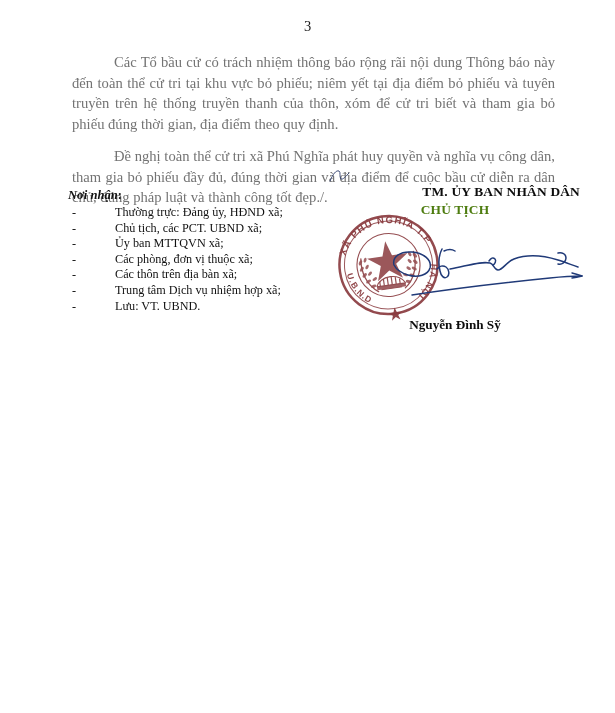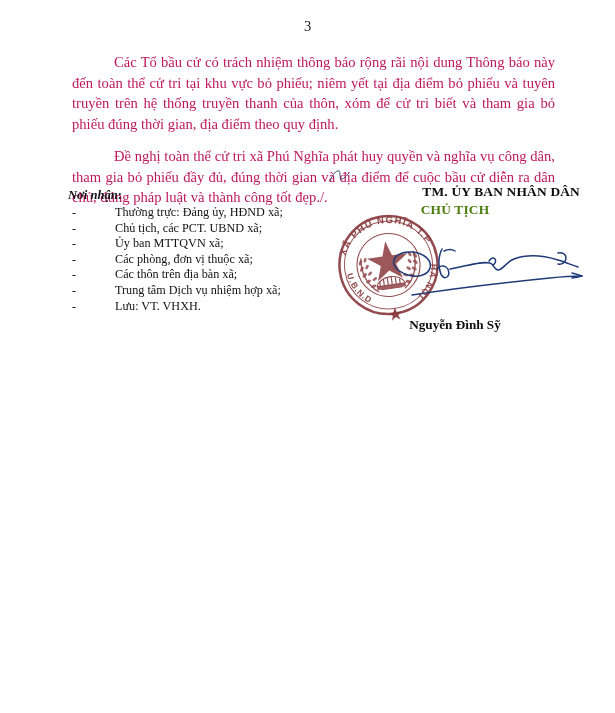--- a/index.html
+++ b/index.html
@@ -39,21 +39,21 @@
     left: 72px;
     width: 483px;
   }
   .para {
     font-size: 14.6px;
     line-height: 20.5px;
     text-align: justify;
     text-justify: inter-word;
     text-indent: 42px;
     margin: 0;
-    color: #be185d;
+    color: #737373;
   }
   .para-gap { height: 12px; }
 
   
   .lower {
     position: absolute;
     left: 0;
     top: 183px;
     width: 541px;
     height: 170px;
@@ -201,21 +201,21 @@
         <li class="recipient-item">
           <span class="recipient-dash">-</span>
           <span class="recipient-text">Các thôn trên địa bàn xã;</span>
         </li>
         <li class="recipient-item">
           <span class="recipient-dash">-</span>
           <span class="recipient-text">Trung tâm Dịch vụ nhiệm hợp xã;</span>
         </li>
         <li class="recipient-item">
           <span class="recipient-dash">-</span>
-          <span class="recipient-text">Lưu: VT. VHXH.</span>
+          <span class="recipient-text">Lưu: VT. UBND.</span>
         </li>
       </ul>
     </div>
 
     <div class="signature-block">
 
       <div class="sig-org">TM. ỦY BAN NHÂN DÂN</div>
       <div class="sig-role">CHỦ TỊCH</div>
 
       <svg class="seal" viewBox="0 0 230 224">

